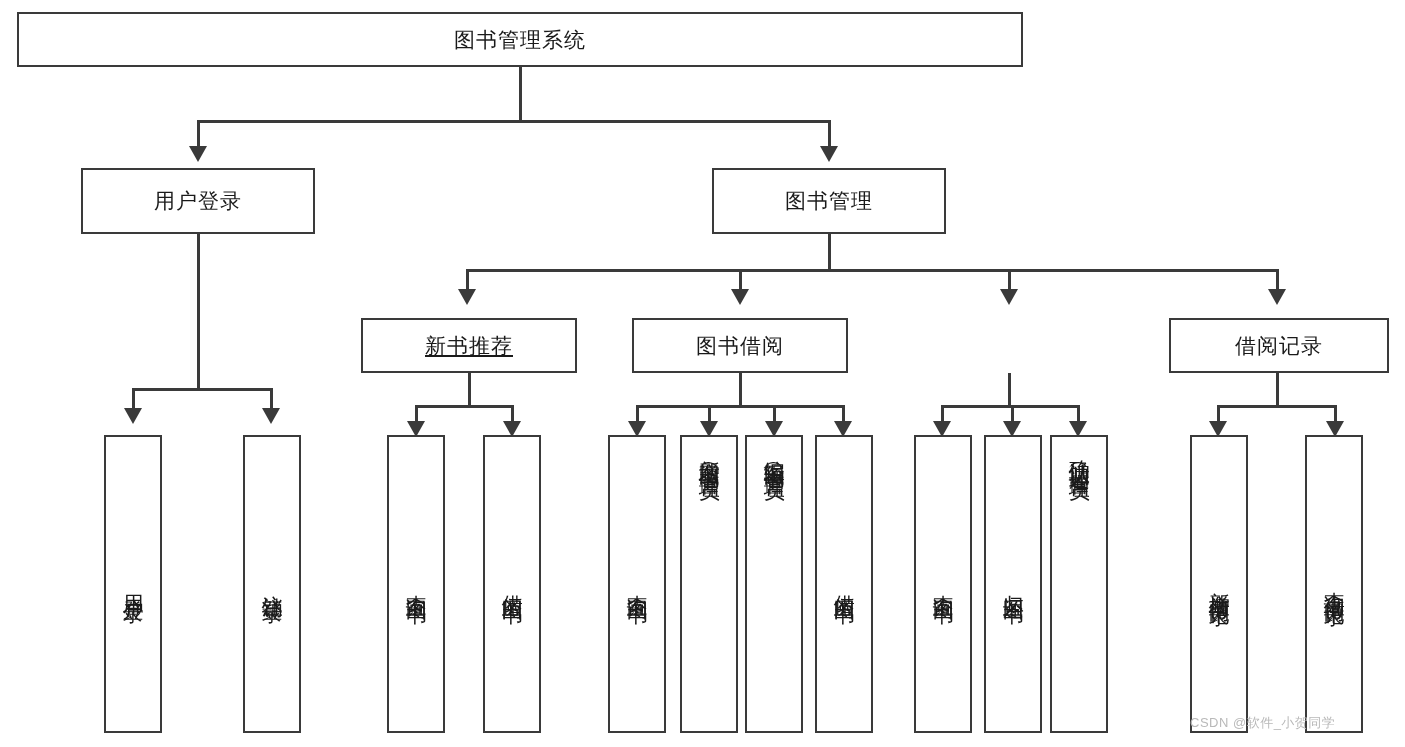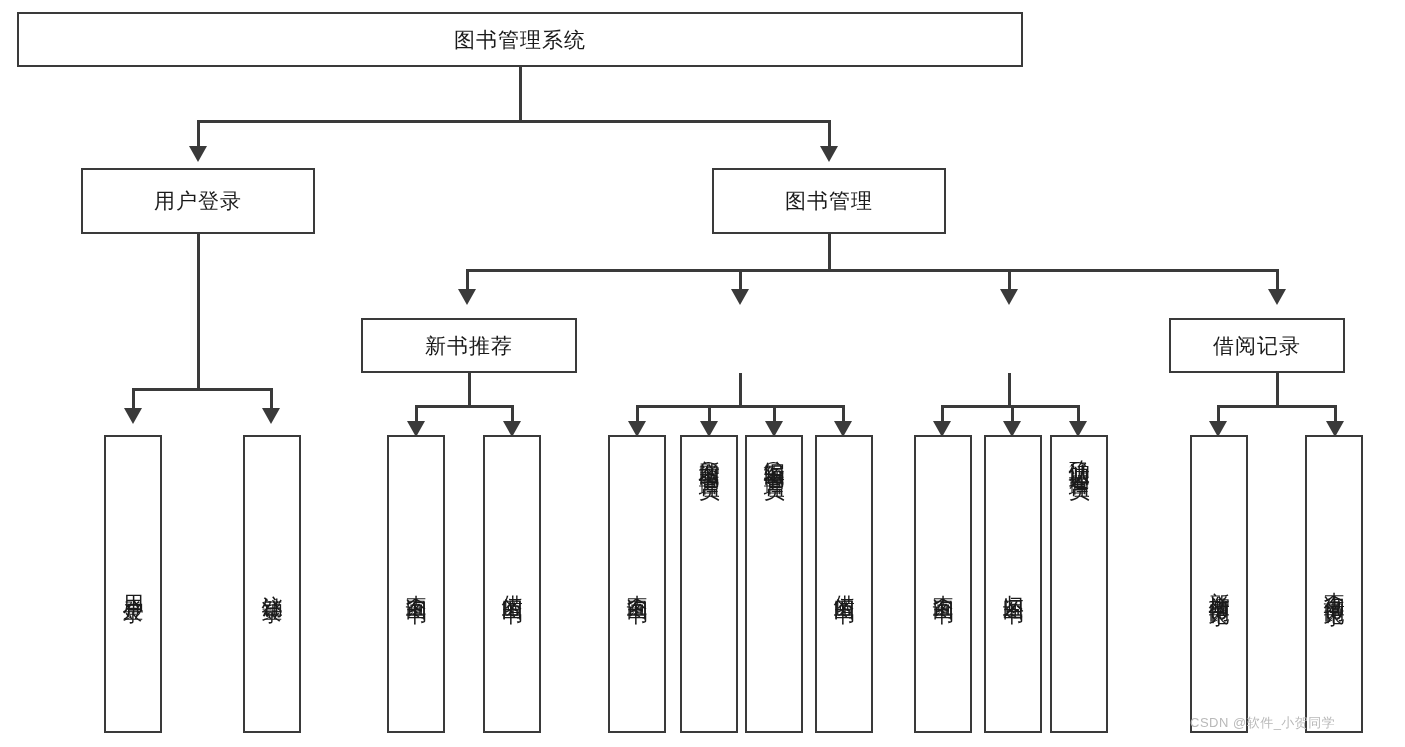--- a/index.html
+++ b/index.html
@@ -108,24 +108,27 @@
   <div class="edge h" style="left:466px; top:269px; width:812px; height:3px;"></div>
   <div class="edge v" style="left:466px; top:269px; width:3px; height:22px;"></div>
   <div class="arrow" style="left:458px; top:289px;"></div>
   <div class="edge v" style="left:739px; top:269px; width:3px; height:22px;"></div>
   <div class="arrow" style="left:731px; top:289px;"></div>
   <div class="edge v" style="left:1008px; top:269px; width:3px; height:22px;"></div>
   <div class="arrow" style="left:1000px; top:289px;"></div>
   <div class="edge v" style="left:1276px; top:269px; width:3px; height:22px;"></div>
   <div class="arrow" style="left:1268px; top:289px;"></div>
 
-  <div class="node horiz" style="left:361px; top:318px; width:216px; height:55px;">
+  <div class="node horiz" style="left:361px; top:318px; width:216px; height:55px;text-decoration:underline;">
     <span>新书推荐</span>
   </div>
-  <div class="node horiz" style="left:1169px; top:318px; width:176px; height:55px;">
+  <div class="node horiz" style="left:632px; top:318px; width:216px; height:55px;">
+    <span>图书借阅</span>
+  </div>
+  <div class="node horiz" style="left:1169px; top:318px; width:220px; height:55px;">
     <span>借阅记录</span>
   </div>
 
   <div class="edge v" style="left:468px; top:373px; width:3px; height:34px;"></div>
   <div class="edge h" style="left:415px; top:405px; width:98px; height:3px;"></div>
   <div class="edge v" style="left:415px; top:405px; width:3px; height:20px;"></div>
   <div class="arrow" style="left:407px; top:421px;"></div>
   <div class="edge v" style="left:511px; top:405px; width:3px; height:20px;"></div>
   <div class="arrow" style="left:503px; top:421px;"></div>
 

